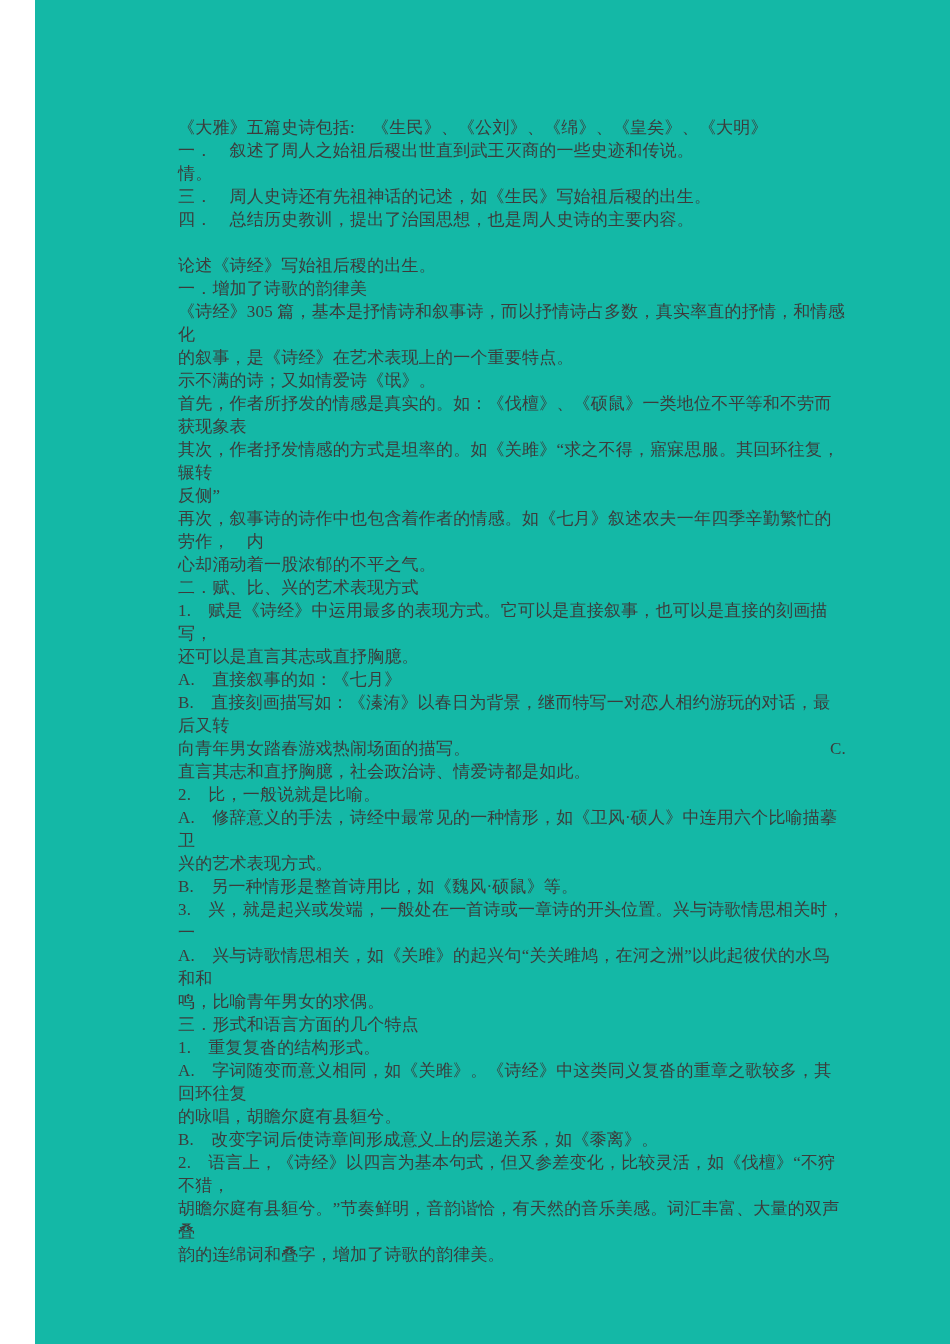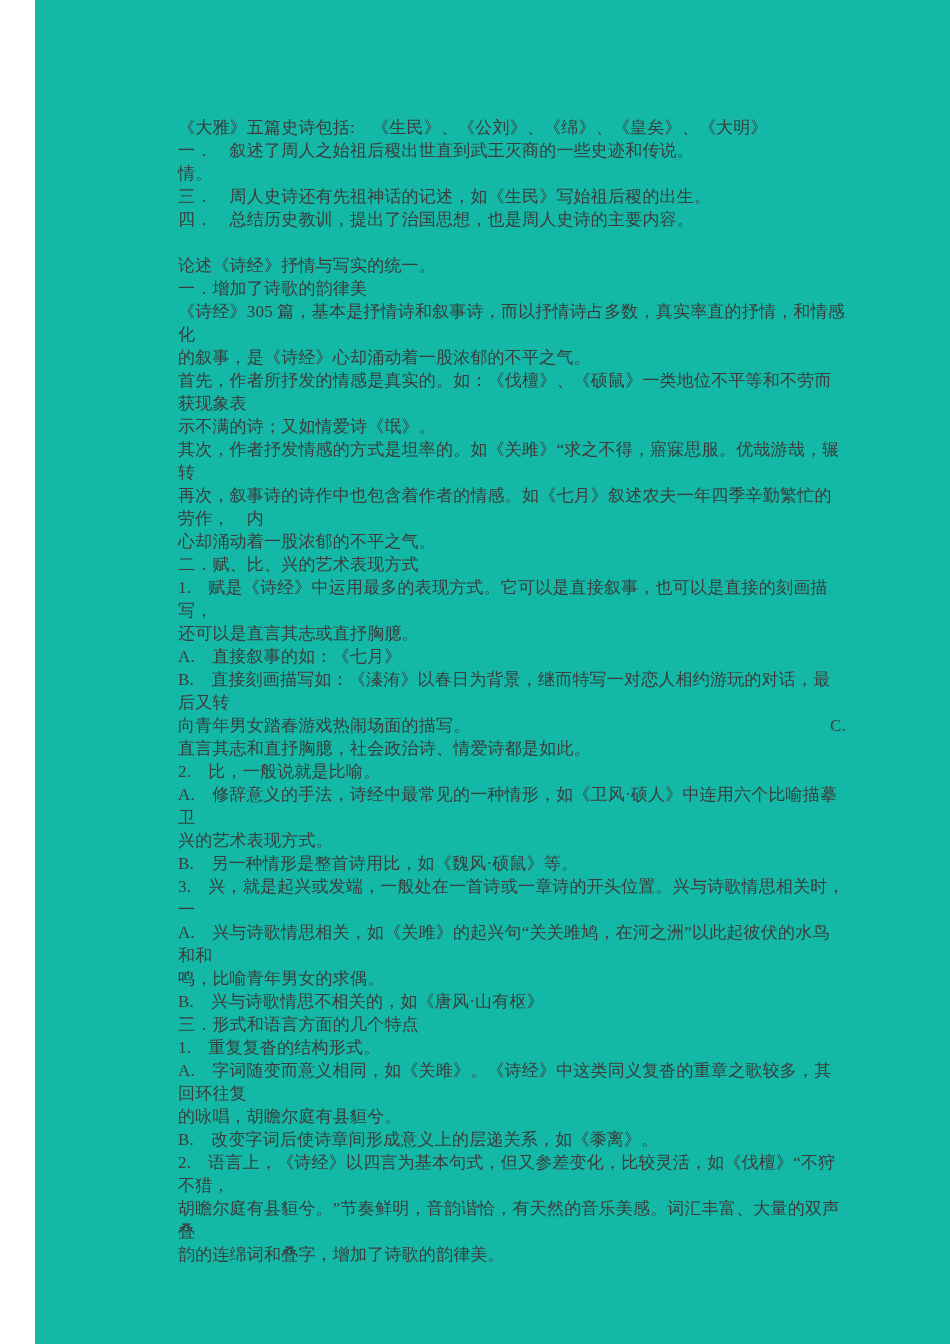--- a/index.html
+++ b/index.html
@@ -40,44 +40,44 @@
 <body>
 
 <div class="page">
   <div class="text-block" style="color: rgb(60, 60, 60);">
       <div class="line">《大雅》五篇史诗包括:　《生民》、《公刘》、《绵》、《皇矣》、《大明》</div>
       <div class="line">一．　叙述了周人之始祖后稷出世直到武王灭商的一些史迹和传说。</div>
       <div class="line">情。</div>
       <div class="line">三．　周人史诗还有先祖神话的记述，如《生民》写始祖后稷的出生。</div>
       <div class="line">四．　总结历史教训，提出了治国思想，也是周人史诗的主要内容。</div>
       <div class="line"></div>
-      <div class="line">论述《诗经》抒情与写实的统一。</div>
+      <div class="line">论述《诗经》写始祖后稷的出生。</div>
       <div class="line">一．增加了诗歌的韵律美</div>
       <div class="line">《诗经》305 篇，基本是抒情诗和叙事诗，而以抒情诗占多数，真实率直的抒情，和情感化</div>
-      <div class="line">的叙事，是《诗经》心却涌动着一股浓郁的不平之气。</div>
+      <div class="line">的叙事，是《诗经》在艺术表现上的一个重要特点。</div>
+      <div class="line">示不满的诗；又如情爱诗《氓》。</div>
       <div class="line">首先，作者所抒发的情感是真实的。如：《伐檀》、《硕鼠》一类地位不平等和不劳而获现象表</div>
-      <div class="line">示不满的诗；又如情爱诗《氓》。</div>
-      <div class="line">其次，作者抒发情感的方式是坦率的。如《关雎》“求之不得，寤寐思服。优哉游哉，辗转</div>
+      <div class="line">其次，作者抒发情感的方式是坦率的。如《关雎》“求之不得，寤寐思服。其回环往复，辗转</div>
+      <div class="line">反侧”</div>
       <div class="line">再次，叙事诗的诗作中也包含着作者的情感。如《七月》叙述农夫一年四季辛勤繁忙的劳作，　内</div>
       <div class="line">心却涌动着一股浓郁的不平之气。</div>
       <div class="line">二．赋、比、兴的艺术表现方式</div>
       <div class="line">1.　赋是《诗经》中运用最多的表现方式。它可以是直接叙事，也可以是直接的刻画描写，</div>
       <div class="line">还可以是直言其志或直抒胸臆。</div>
       <div class="line">A.　直接叙事的如：《七月》</div>
       <div class="line">B.　直接刻画描写如：《溱洧》以春日为背景，继而特写一对恋人相约游玩的对话，最后又转</div>
       <div class="line split"><span>向青年男女踏春游戏热闹场面的描写。</span><span>C.</span></div>
       <div class="line">直言其志和直抒胸臆，社会政治诗、情爱诗都是如此。</div>
       <div class="line">2.　比，一般说就是比喻。</div>
       <div class="line">A.　修辞意义的手法，诗经中最常见的一种情形，如《卫风·硕人》中连用六个比喻描摹卫</div>
       <div class="line">兴的艺术表现方式。</div>
       <div class="line">B.　另一种情形是整首诗用比，如《魏风·硕鼠》等。</div>
       <div class="line">3.　兴，就是起兴或发端，一般处在一首诗或一章诗的开头位置。兴与诗歌情思相关时，一</div>
       <div class="line">A.　兴与诗歌情思相关，如《关雎》的起兴句“关关雎鸠，在河之洲”以此起彼伏的水鸟和和</div>
       <div class="line">鸣，比喻青年男女的求偶。</div>
-      <div class="line">B.　兴与诗歌情思不相关的，如《唐风·山有枢》</div>
       <div class="line">三．形式和语言方面的几个特点</div>
       <div class="line">1.　重复复沓的结构形式。</div>
       <div class="line">A.　字词随变而意义相同，如《关雎》。《诗经》中这类同义复沓的重章之歌较多，其回环往复</div>
       <div class="line">的咏唱，胡瞻尔庭有县貆兮。</div>
       <div class="line">B.　改变字词后使诗章间形成意义上的层递关系，如《黍离》。</div>
       <div class="line">2.　语言上，《诗经》以四言为基本句式，但又参差变化，比较灵活，如《伐檀》“不狩不猎，</div>
       <div class="line">胡瞻尔庭有县貆兮。”节奏鲜明，音韵谐恰，有天然的音乐美感。词汇丰富、大量的双声叠</div>
       <div class="line">韵的连绵词和叠字，增加了诗歌的韵律美。</div>
     </div>
 </div>

